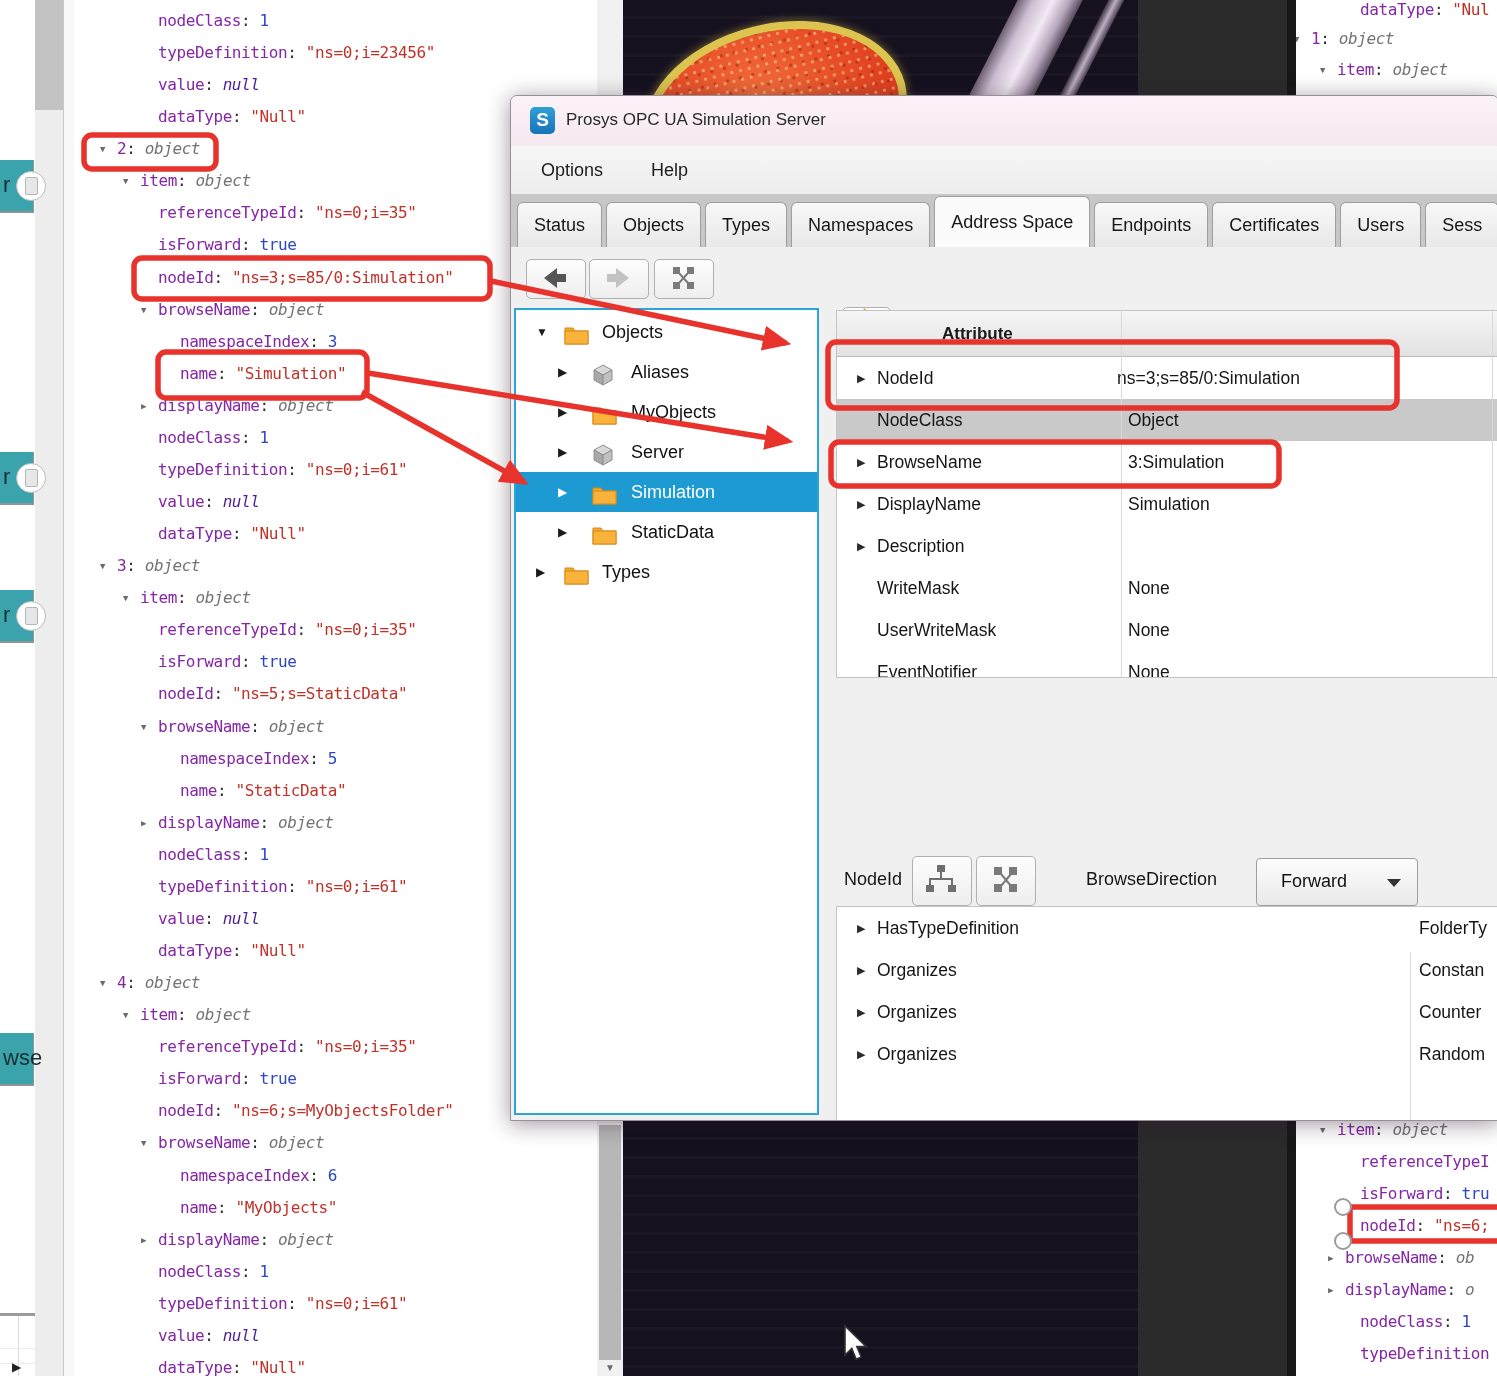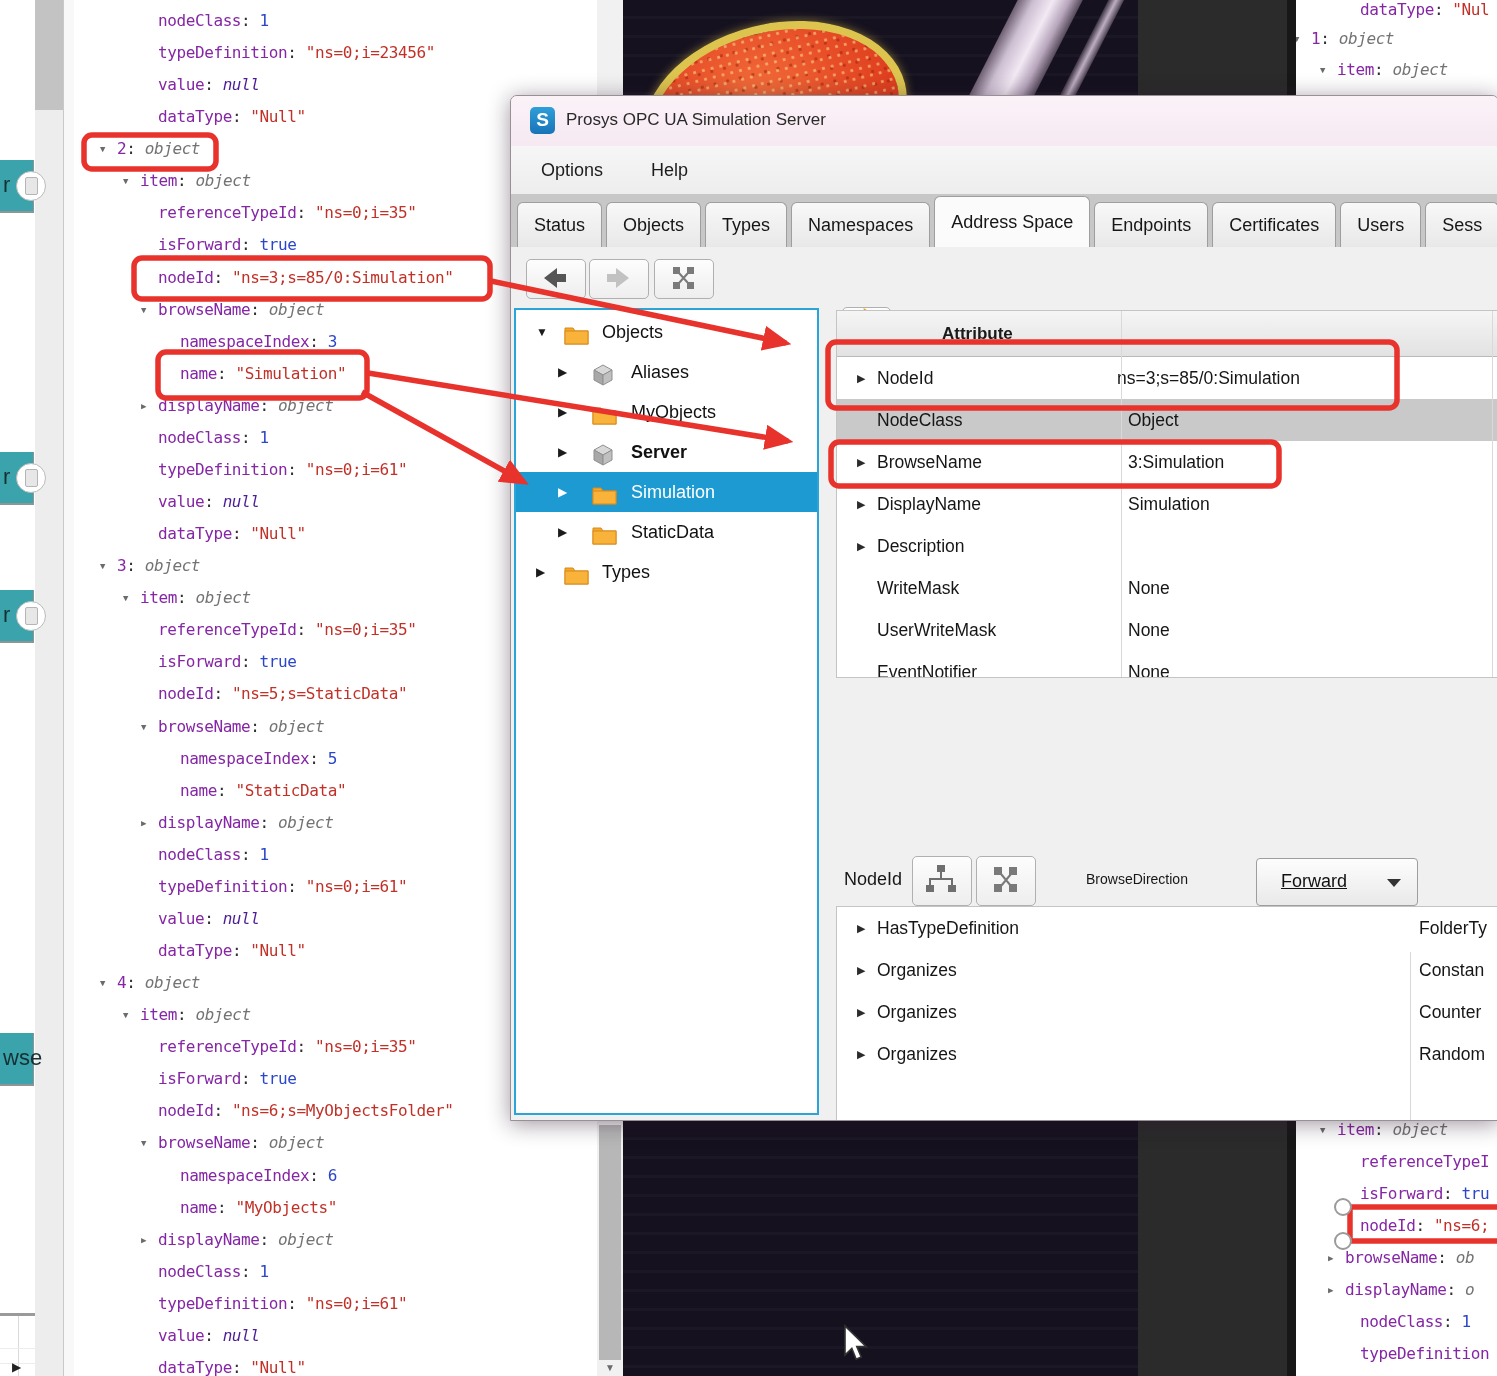--- a/index.html
+++ b/index.html
@@ -96,25 +96,25 @@
   .grid-header{height:45px;line-height:45px;background:linear-gradient(180deg,#f5f5f5,#e2e2e2);
      border-bottom:1px solid #b9b9b9;font-weight:bold;font-size:17px;color:#1a1a1a;position:relative;}
   .grid-row{height:42px;line-height:42px;font-size:17.5px;color:#161616;position:relative;}
   .grid-row.shaded{background:#c9c9c9;}
   .g-arrow{position:absolute;left:20px;top:0;font-size:11px;color:#2b2b2b;}
   .g-name{position:absolute;left:40px;top:0;}
   .g-value{position:absolute;top:0;}
   .col-line{position:absolute;top:0;width:1px;height:100%;background:#d9d9d9;}
 
   #filters-label{position:absolute;left:333px;top:608px;font-size:18px;color:#161616;line-height:48px;}
-  #browse-dir-label{position:absolute;left:575px;top:608px;font-size:14px;color:#161616;line-height:48px;text-align:center;}
+  #browse-dir-label{position:absolute;left:575px;top:608px;font-size:18px;color:#161616;line-height:48px;text-align:center;}
   #browse-dir-select{position:absolute;left:745px;top:611px;width:160px;height:46px;
      background:linear-gradient(180deg,#fdfdfd,#e9e9e9);border:1px solid #9e9e9e;border-radius:4px;
      font-size:18px;line-height:44px;color:#111;}
-  #browse-dir-select .dd-text{position:absolute;left:24px;text-decoration:underline;}
+  #browse-dir-select .dd-text{position:absolute;left:24px;}
   #browse-dir-select .dd-caret{position:absolute;right:16px;top:20px;width:0;height:0;
      border-left:7px solid transparent;border-right:7px solid transparent;border-top:8px solid #333;}
   #ref-panel{position:absolute;left:325px;top:659px;width:662px;height:360px;background:#fff;border:1px solid #c4c4c4;border-right:none;box-sizing:border-box;overflow:hidden;}
 
   
   #annotations{left:0;top:0;width:1497px;height:1376px;pointer-events:none;z-index:50;}
   #cursor{left:843px;top:1324px;z-index:60;pointer-events:none;}
 </style>
 </head>
 <body>
@@ -292,21 +292,21 @@
             </svg></span>
           <span class="t-label" style="left: 115px;">MyObjects</span>
         </div>
         <div class="tree-row" style="top: 122px;">
           <span class="t-arrow" style="left: 42px;">▶</span>
           <span class="t-icon" style="left: 76px;"><svg width="22" height="22" viewBox="0 0 22 22">
               <polygon points="11,1 20,6 11,11 2,6" fill="#d8d8d8" stroke="#909090"></polygon>
               <polygon points="2,6 11,11 11,21 2,16" fill="#a8a8a8" stroke="#909090"></polygon>
               <polygon points="20,6 11,11 11,21 20,16" fill="#c0c0c0" stroke="#909090"></polygon>
             </svg></span>
-          <span class="t-label" style="left: 115px; font-weight: bold;">Server</span>
+          <span class="t-label" style="left: 115px;">Server</span>
         </div>
         <div class="tree-row selected" style="top: 162px;">
           <span class="t-arrow" style="left: 42px;">▶</span>
           <span class="t-icon" style="left: 76px;"><svg width="25" height="22" viewBox="0 0 25 22">
               <path d="M1 4 h8 l2 3 h13 v13 h-23 Z" fill="#f5a829" stroke="#d8891a"></path>
               <rect x="1" y="7" width="23" height="13" fill="#f9b33a" stroke="#d8891a"></rect>
             </svg></span>
           <span class="t-label" style="left: 115px;">Simulation</span>
         </div>
         <div class="tree-row" style="top: 202px;">

